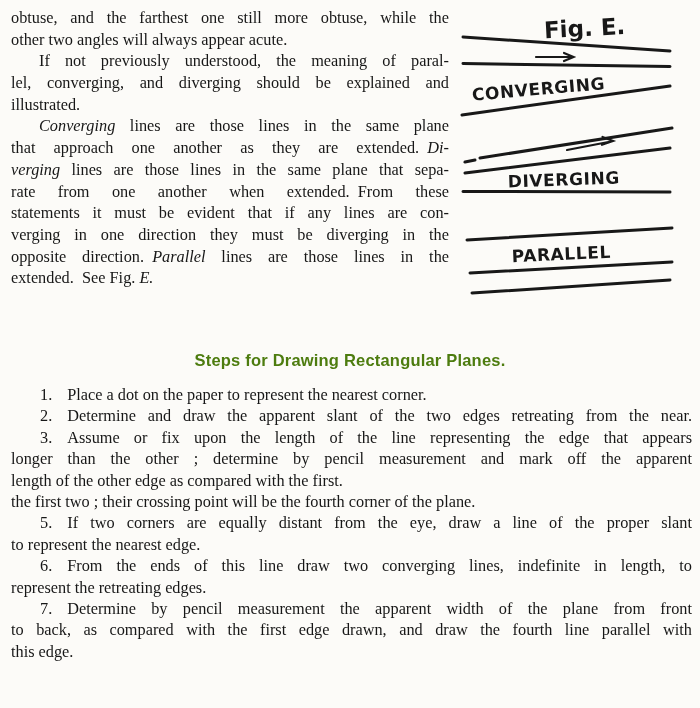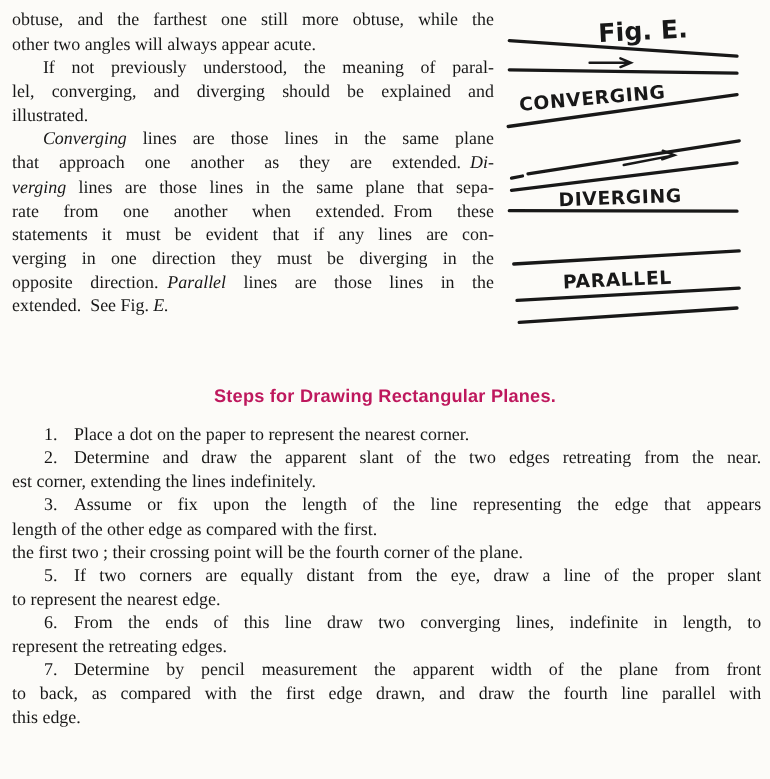--- a/index.html
+++ b/index.html
@@ -11,21 +11,21 @@
   
   .col{position:absolute;left:11px;top:7px;width:438px;font-size:16.3px;line-height:21.7px;}
   .jl{text-align:justify;text-align-last:justify;height:21.7px;overflow:hidden;}
   .jl.end{text-align-last:left;}
   .jl.ind{text-indent:28px;}
   .col i, .steps i{font-style:italic;}
   
   .heading{
     position:absolute;left:0;top:351px;width:100%;text-align:center;
     font-family:"Liberation Sans",sans-serif;font-weight:bold;font-size:16.5px;
-    letter-spacing:0.2px;color:#be185d;
+    letter-spacing:0.2px;color:#4d7c0f;
   }
   
   .steps{position:absolute;left:11px;top:384px;width:681px;font-size:16.3px;line-height:21.4px;}
   .steps .jl{height:21.4px;}
   .snum{display:inline-block;margin-left:29px;margin-right:15px;}
   
   .fig{position:absolute;left:440px;top:0;width:256px;height:316px;}
   .fig line{stroke:#181818;stroke-width:3;stroke-linecap:round;}
   .fig .arr{stroke:#181818;stroke-width:2.2;fill:none;stroke-linecap:round;stroke-linejoin:miter;}
   .fl{font-family:"DejaVu Sans",sans-serif;font-weight:bold;font-size:17px;fill:#181818;letter-spacing:0.6px;}
@@ -75,23 +75,23 @@
     <line x1="30" y1="273" x2="232" y2="262"></line>
     <line x1="32" y1="293" x2="230" y2="280"></line>
   </svg>
 
   <div class="heading">Steps for Drawing Rectangular Planes.</div>
 
   <div class="steps">
     <div class="jl end"><span class="snum">1.</span><span>Place a dot on the paper to represent the nearest corner.</span></div>
 
     <div class="jl"><span class="snum">2.</span><span>Determine and draw the apparent slant of the two edges retreating from the near.</span></div>
-    <div class="jl end">est corner, extending the lines indefinitely.</div>
 
     <div class="jl"><span class="snum">3.</span><span>Assume or fix upon the length of the line representing the edge that appears</span></div>
+    <div class="jl">longer than the other ; determine by pencil measurement and mark off the apparent</div>
     <div class="jl end">length of the other edge as compared with the first.</div>
 
     <div class="jl end">the first two ; their crossing point will be the fourth corner of the plane.</div>
 
     <div class="jl"><span class="snum">5.</span><span>If two corners are equally distant from the eye, draw a line of the proper slant</span></div>
     <div class="jl end">to represent the nearest edge.</div>
 
     <div class="jl"><span class="snum">6.</span><span>From the ends of this line draw two converging lines, indefinite in length, to</span></div>
     <div class="jl end">represent the retreating edges.</div>
 

